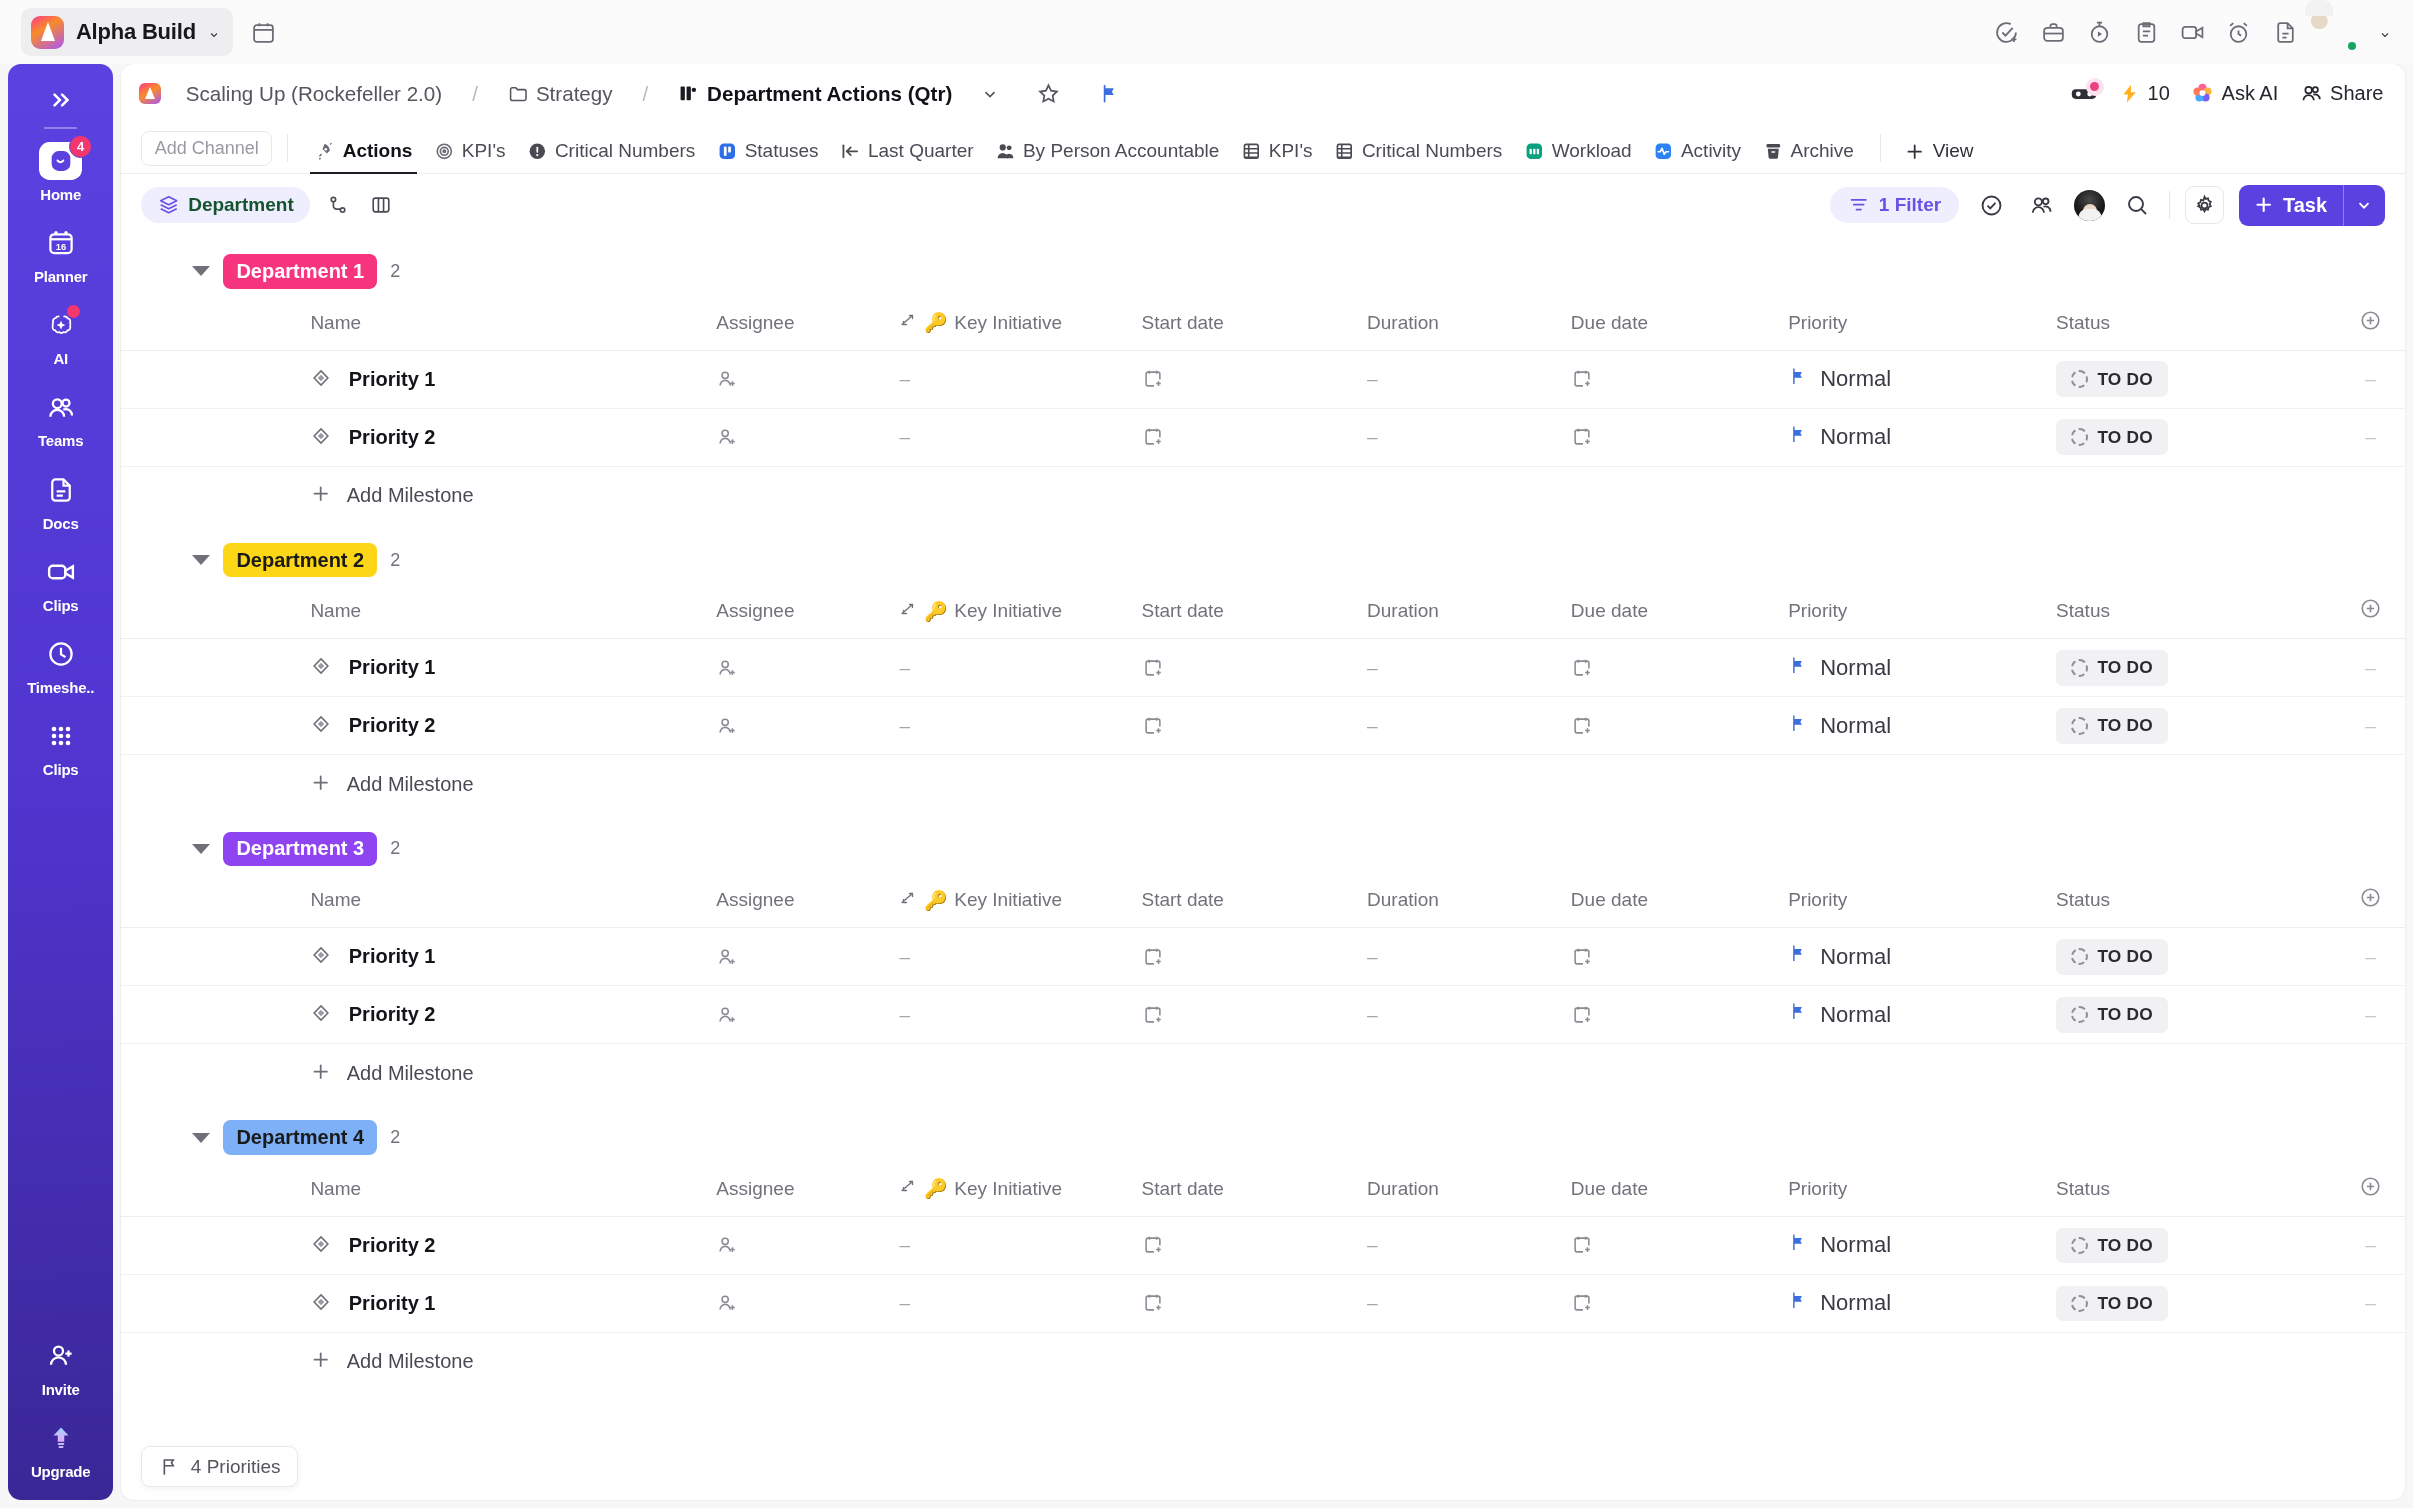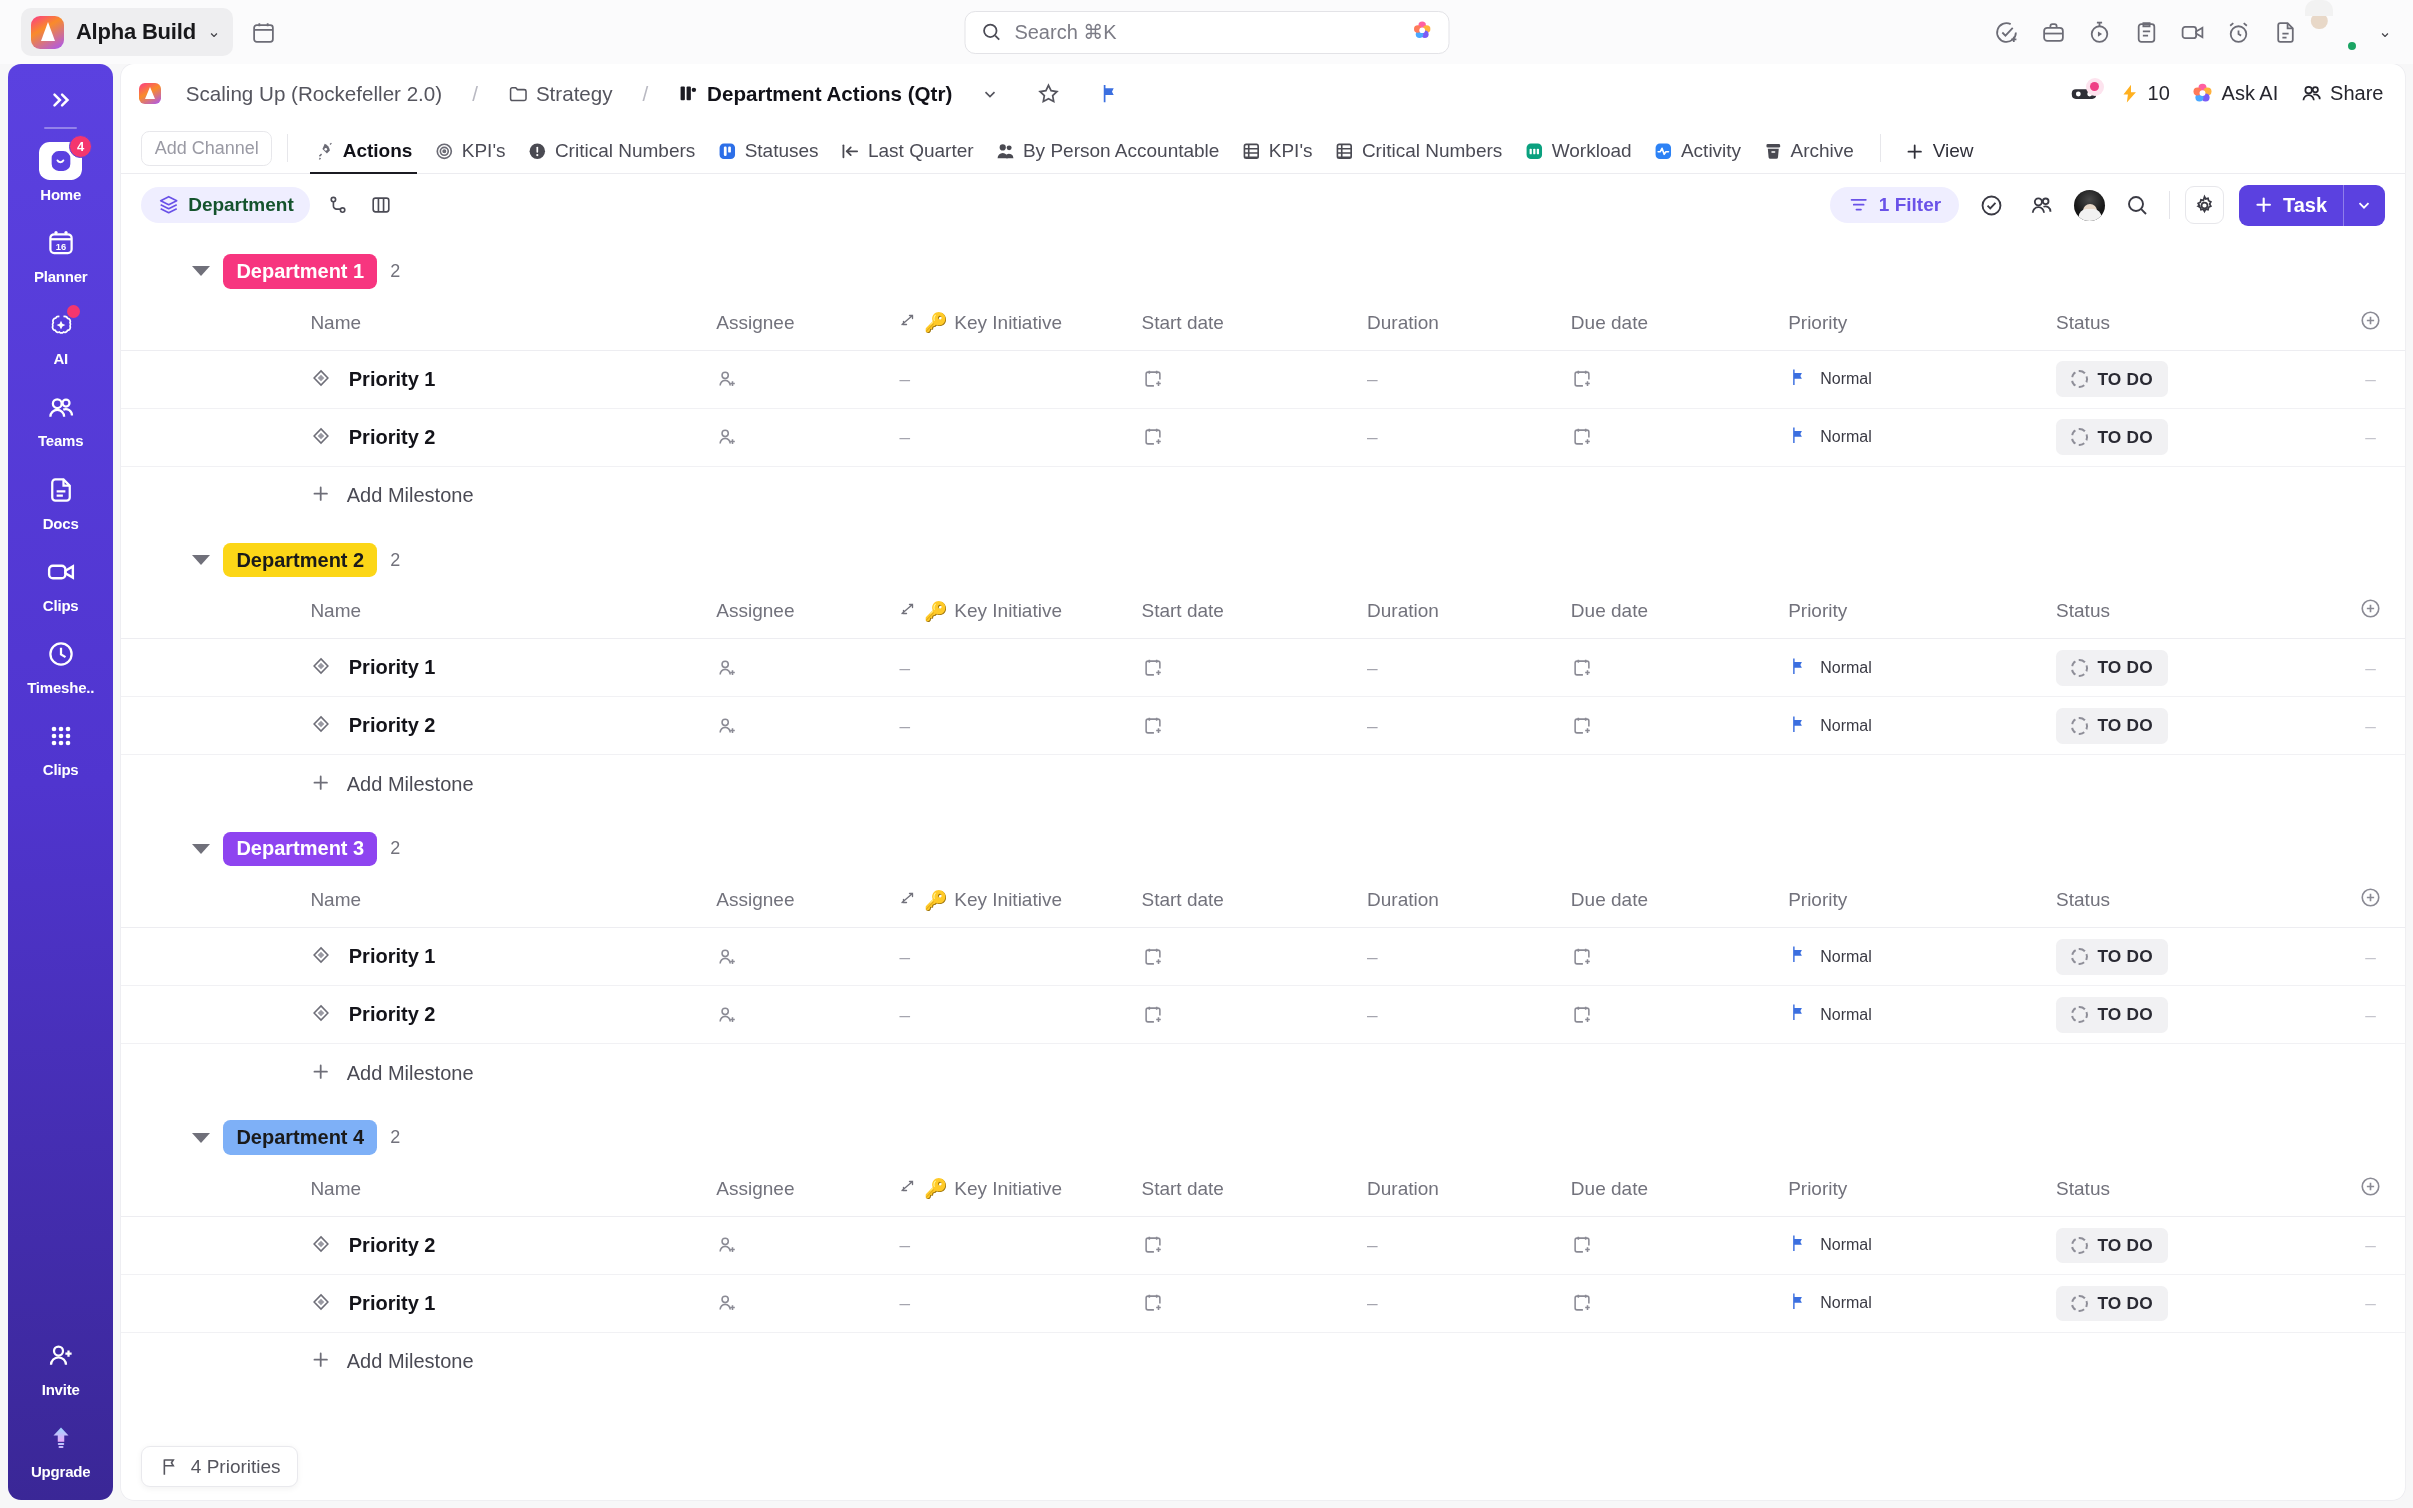--- a/index.html
+++ b/index.html
@@ -203,21 +203,21 @@
   .c-prio { width: 259px; }
   .c-status { width: 271px; }
   .c-add { width: 66px; text-align:center; }
   th.c-name { padding-left: 189px !important; }
   th.c-add { text-align:center; }
 
   .name-cell { display:flex; align-items:center; gap:16.4px; }
   .name-txt { font-size:20px; font-weight:700; color:#14141a; }
   .dash { color:#a5a5ae; font-size:19px; }
   .hdr-key { display:flex; align-items:center; gap:6.6px; }
-  .prio-cell { display:flex; align-items:center; gap:11.5px; font-size:16px; color:#3a3a44; }
+  .prio-cell { display:flex; align-items:center; gap:11.5px; font-size:22px; color:#3a3a44; }
   .status-pill {
     display:inline-flex; align-items:center; gap:9px; background:#f1f1f3;
     border-radius:6.6px; padding: 7.4px 15px; font-size:17.3px; font-weight:700;
     color:#2a2a33; letter-spacing:0.2px; cursor:pointer;
   }
   .dashcircle { width:17.3px;height:17.3px;border-radius:50%;border:2.1px dashed #8e8e98; }
   .row-dash { color:#c5c5cd; font-size:19px; text-align:center; }
   .addmil { display:flex; align-items:center; gap:15px; padding: 16.4px 0 16.4px 189px;
     font-size:20px; color:#4a4a54; cursor:pointer; }
   .plus-ico { color:#6e6e78; font-size:22px; line-height:1; }
@@ -241,39 +241,20 @@
     <span class="chev">⌄</span>
   </div>
   <span class="cal-btn">
     <svg width="25" height="25" viewBox="0 0 24 24" fill="none" stroke="#6c6c76" stroke-width="1.7">
       <rect x="3" y="5" width="18" height="16" rx="2.5"></rect>
         <path d="M3 9.5h18"></path>
         <path d="M8 3v3M16 3v3"></path>
     </svg>
   </span>
 
-  <div class="search-wrap">
-    <div class="search-box">
-      <svg width="21.4" height="21.4" viewBox="0 0 24 24" fill="none" stroke="#4b4b55" stroke-width="2">
-        <circle cx="11" cy="11" r="7"></circle>
-          <path d="M16.5 16.5L21 21"></path>
-      </svg>
-      <span class="search-text">Search ⌘K</span>
-      <span class="search-right">
-        <svg width="21.4" height="21.4" viewBox="0 0 24 24">
-          <circle cx="12" cy="6" r="4.2" fill="#ff5fa2"></circle>
-            <circle cx="17" cy="10" r="4.2" fill="#ffb13d"></circle>
-          <circle cx="15" cy="16" r="4.2" fill="#7b5cf5"></circle>
-            <circle cx="9" cy="16" r="4.2" fill="#4aa8ff"></circle>
-          <circle cx="7" cy="10" r="4.2" fill="#ff7a59"></circle>
-            <circle cx="12" cy="11.5" r="3.2" fill="#fff"></circle>
-        </svg>
-      </span>
-    </div>
-  </div>
 
   <div class="top-icons">
     <span class="ticon">
       <svg width="25" height="25" viewBox="0 0 24 24" fill="none" stroke="#6c6c76" stroke-width="1.7">
         <path d="M21 12a9 9 0 1 1-5-8.05"></path>
           <path d="M8 12l3 3 7-7.5"></path>
           <path d="M19 16v5M16.5 18.5h5"></path>
       </svg>
     </span>
     <span class="ticon">

